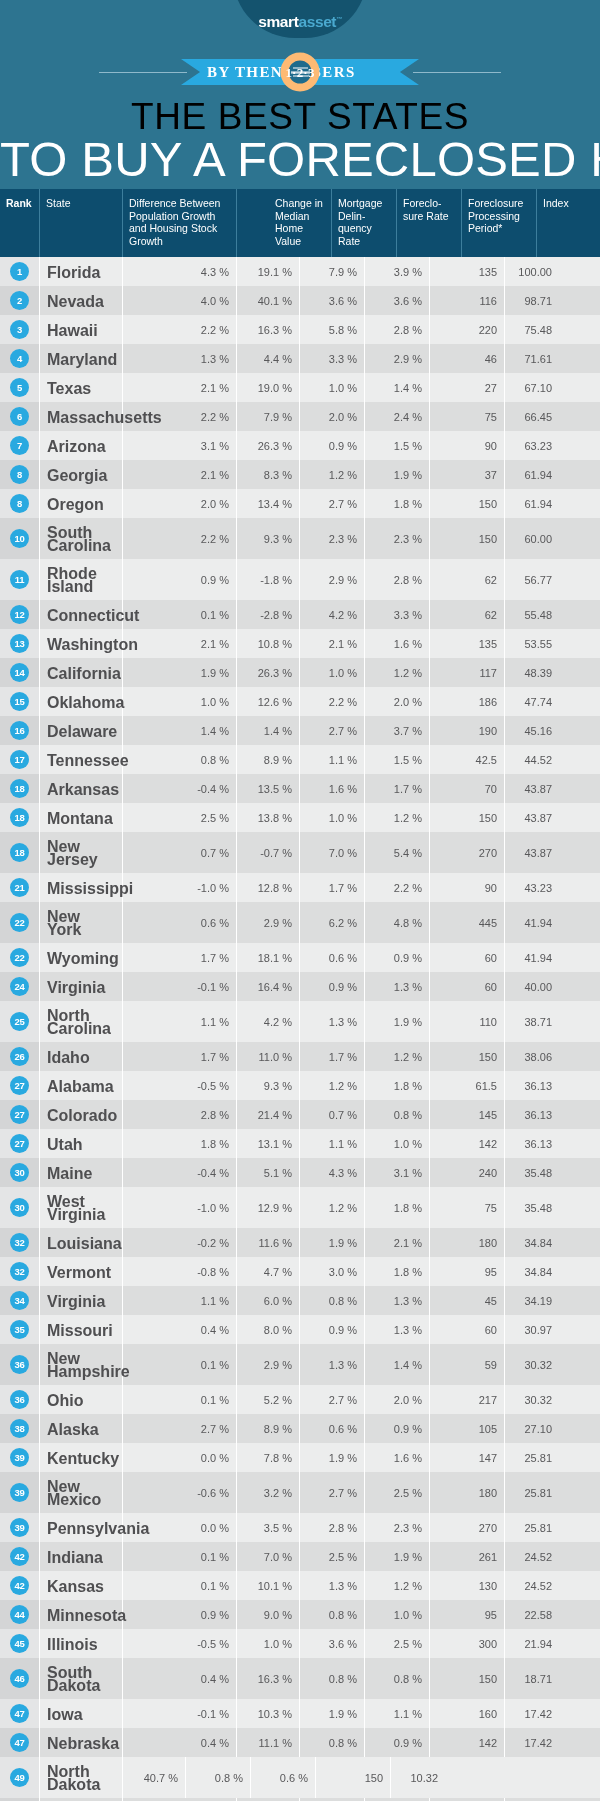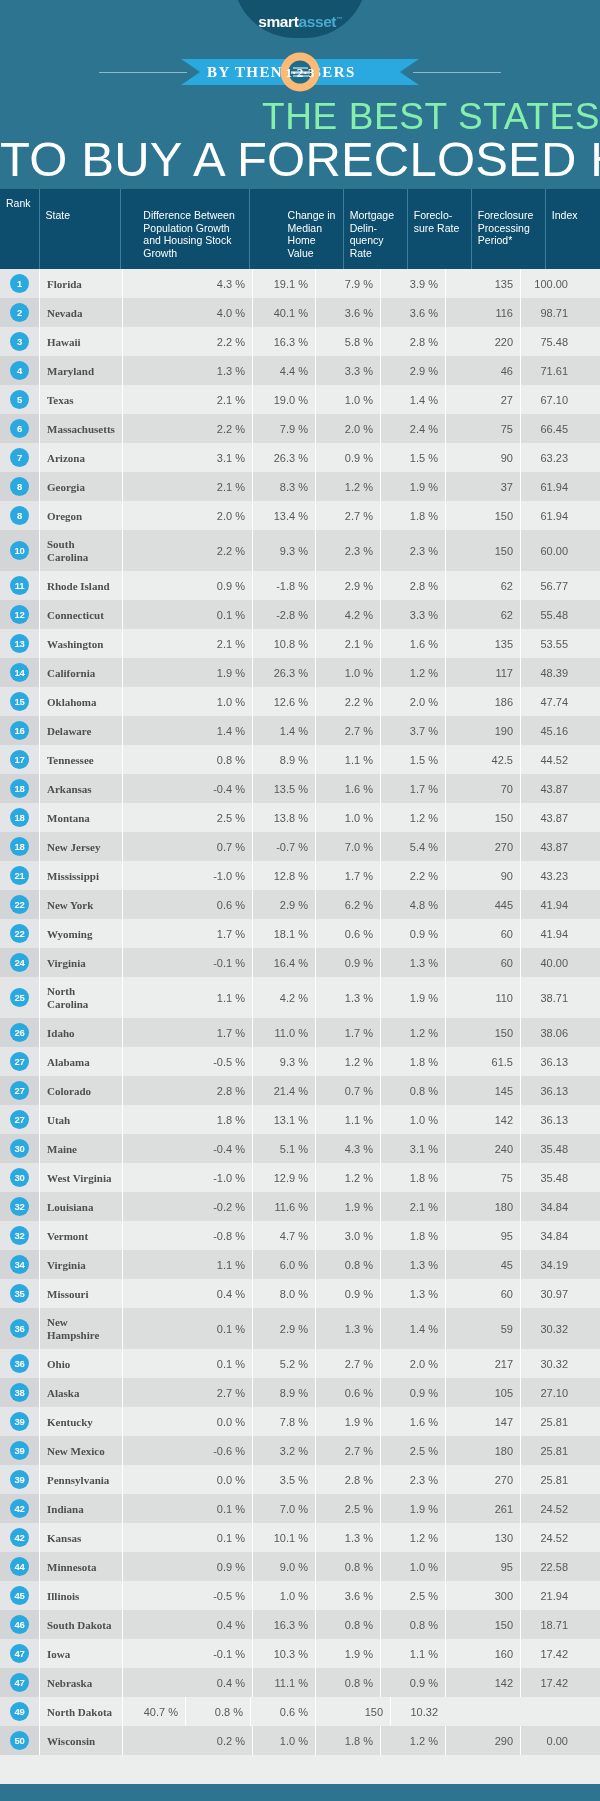--- a/index.html
+++ b/index.html
@@ -61,71 +61,71 @@
     color:#ffffff; font-size:13px; font-weight:700; letter-spacing:0.2px; line-height:1;
   }
   .num-tick { position:absolute; left:50%; transform:translateX(-50%); height:1px; background:#ffffff; }
   .num-tick.t1 { top:7px;  width:15px; }
   .num-tick.t2 { top:10.5px; width:19px; }
   .num-tick.b1 { bottom:10.5px; width:19px; }
   .num-tick.b2 { bottom:7px;  width:15px; }
 
   .title-block { position:absolute; top:96px; left:0; width:600px; text-align:center; }
   .title-l1 {
-    color:#86efac; font-size:37px; font-weight:300; letter-spacing:0.6px;
-    line-height:42px; white-space:nowrap;text-align:right;
+    color:#000000; font-size:37px; font-weight:300; letter-spacing:0.6px;
+    line-height:42px; white-space:nowrap;
   }
   .title-l2 {
     color:#ffffff; font-size:49px; font-weight:300; letter-spacing:0.2px;
     line-height:42px; white-space:nowrap;
   }
 
   
   .table { width:600px; background:#eceded; }
 
   .thead { display:flex; background:#0d4d6e; align-items:stretch; }
   .thead .th {
     color:#ffffff; font-size:10.5px; font-weight:400; line-height:12.6px;
-    padding:20px 6px 10px 6px;
+    padding:8px 6px 10px 6px;
     border-right:1px solid #3d7e9c;
   }
   .thead .th:last-child { border-right:none; }
 
   .row { display:flex; align-items:stretch; min-height:29px; }
   .row.odd  { background:#eceded; }
   .row.even { background:#dcdddd; }
 
   .cell {
     font-size:11px; color:#58585a; line-height:13px;
     padding:8px 7px 7px 7px;
     border-right:1px solid #ffffff;
     display:flex; align-items:center;
   }
   .cell:last-child { border-right:none; }
 
   
   .c-rank  { width:40px;  justify-content:center; padding:0; border-right:1px solid #ffffff; }
   .c-state { width:83px;  justify-content:flex-start; }
-  .c-diff  { width:114px; justify-content:flex-end;margin-left:16px; }
+  .c-diff  { width:114px; justify-content:flex-end; }
   .c-chg   { width:63px;  justify-content:flex-end; }
   .c-fr    { width:65px;  justify-content:flex-end; }
   .c-md    { width:65px;  justify-content:flex-end; }
   .c-fpp   { width:75px;  justify-content:flex-end; }
   .c-idx   { width:55px;  justify-content:flex-end; padding-right:8px; }
 
   .row .c-rank  { background:#e4e5e6; }
   .row.even .c-rank { background:#d4d5d6; }
 
   .rank-badge {
     width:19px; height:19px; border-radius:50%;
     background:#29a9e0; color:#ffffff;
     font-size:9.5px; font-weight:700; letter-spacing:-0.2px;
     display:flex; align-items:center; justify-content:center;
   }
-  .c-state span { font-weight:700; color:#4f4f51; font-size:11px;font-family:Liberation Serif, serif; }
+  .c-state span { font-weight:700; color:#4f4f51; font-size:16px; }
 
   .footnote {
     background:#eceded; width:600px; padding:13px 0 16px 14px;
     font-size:10px; color:#6a6a6c; letter-spacing:0.2px;
   }
 </style>
 </head>
 <body>
 
 <div class="hero">
@@ -156,21 +156,21 @@
 
   <div class="title-block">
     <div class="title-l1">THE BEST STATES</div>
     <div class="title-l2">TO BUY A FORECLOSED HOME</div>
   </div>
 </div>
 
 <div class="table">
 
   <div class="thead">
-    <div class="th c-rank" style="justify-content:flex-start;padding:8px 6px;display:block;">Rank</div>
+    <div class="th c-rank" style="justify-content:flex-start;padding:8px 6px;display:block;font-weight:bold;">Rank</div>
     <div class="th c-state" style="display:block;">State</div>
     <div class="th c-diff" style="display:block;">Difference Between Population Growth and Housing Stock Growth</div>
     <div class="th c-chg" style="display:block;margin-left:32px;">Change in Median Home Value</div>
     <div class="th c-md" style="display:block;">Mortgage Delin-quency Rate</div>
     <div class="th c-fr" style="display:block;">Foreclo-sure Rate</div>
     <div class="th c-fpp" style="display:block;">Foreclosure Processing Period*</div>
     <div class="th c-idx" style="display:block;padding-left:6px;">Index</div>
   </div>
 
   <div id="tbody">

